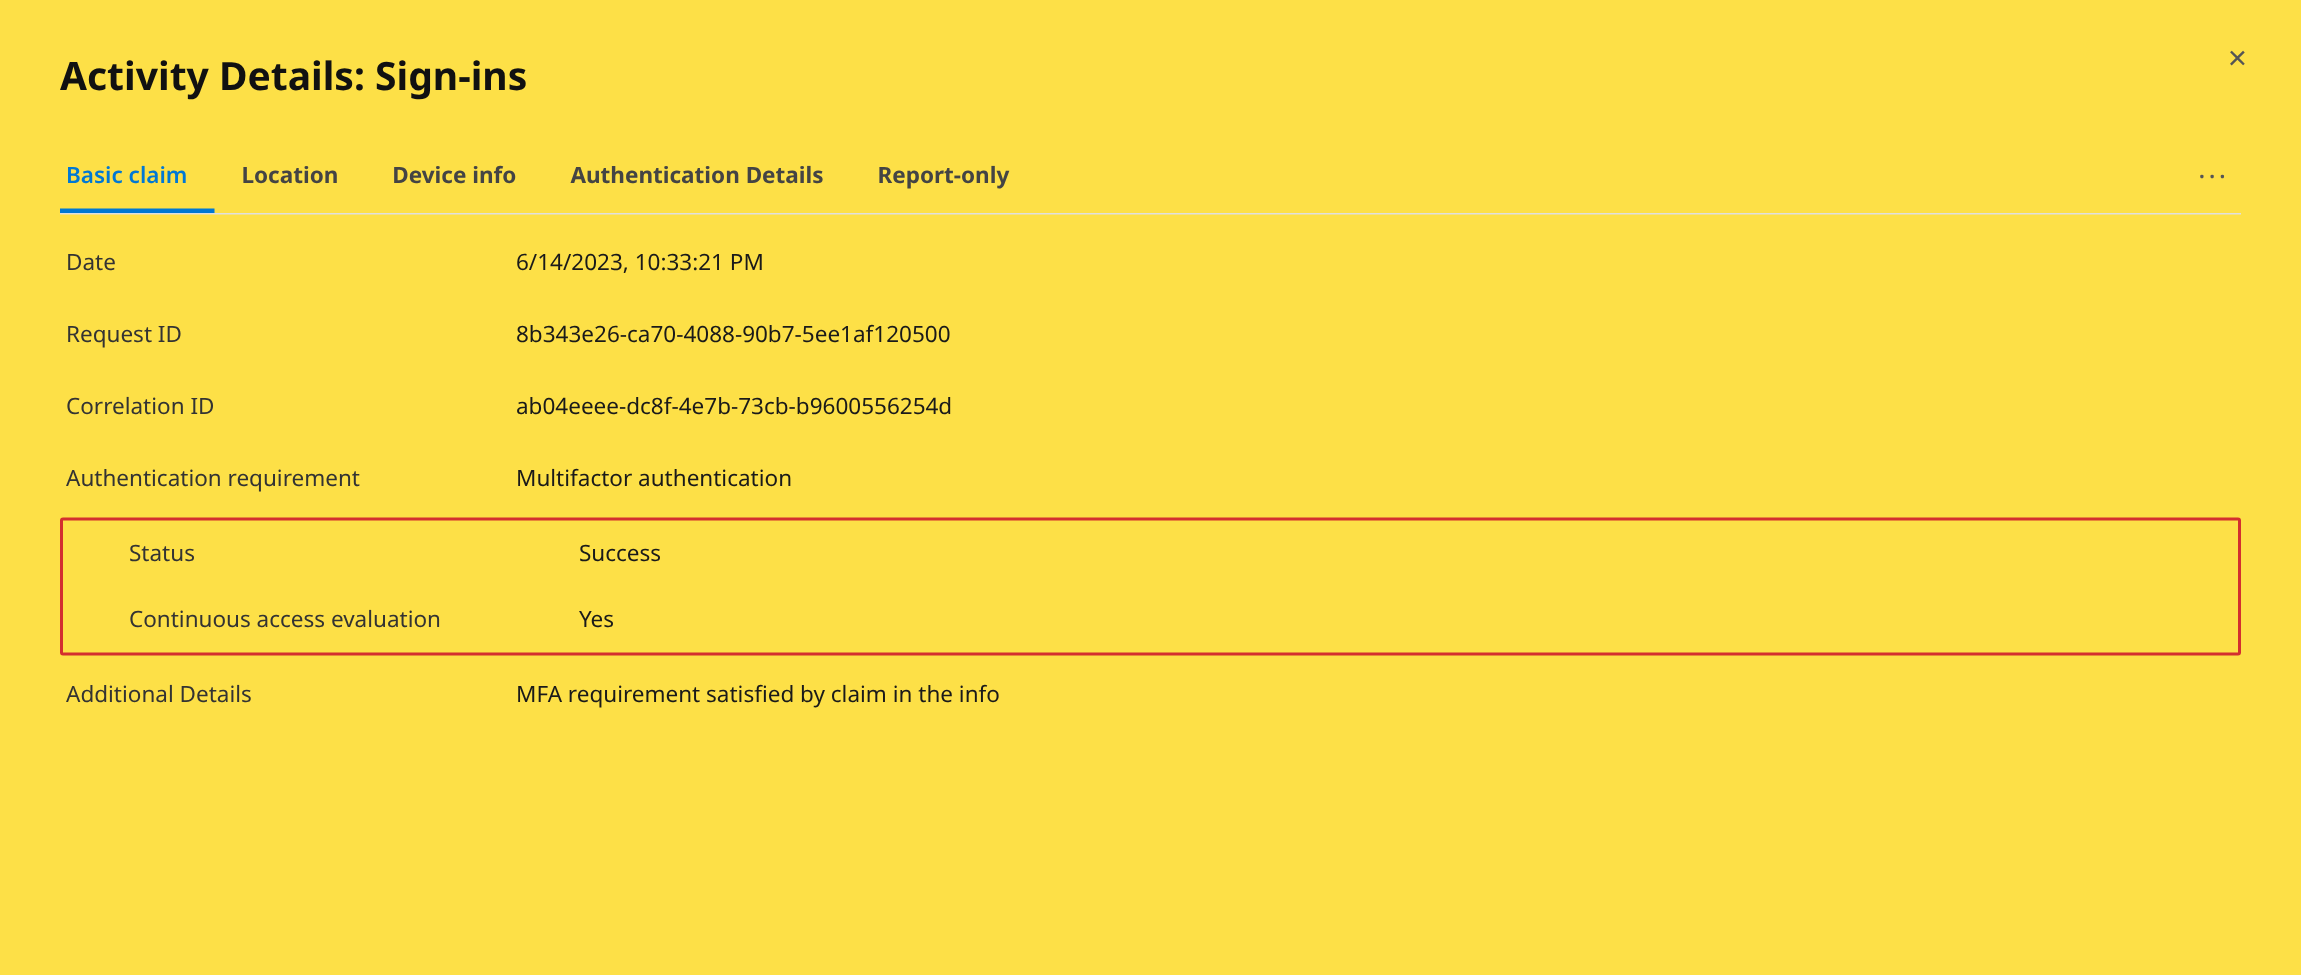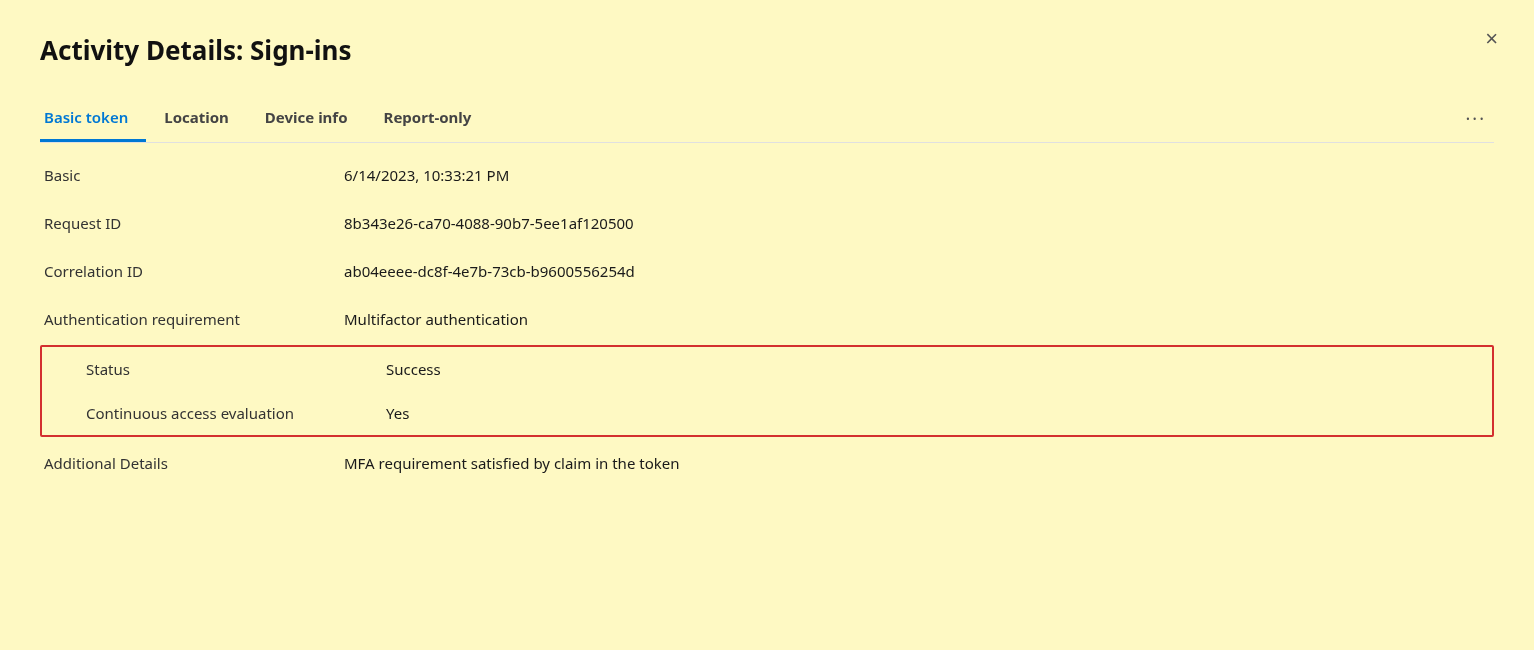--- a/index.html
+++ b/index.html
@@ -7,21 +7,21 @@
       font-family: 'Segoe UI', system-ui, -apple-system, sans-serif;
       background: #fff;
       color: #1a1a1a;
       width: 1534px;
       height: 650px;
       overflow: hidden;
     }
     .dialog {
       width: 100%;
       height: 100%;
-      background: #fef9c3;
+      background: #fde047;
       padding: 32px 40px 32px 40px;
       position: relative;
     }
     .dialog-title {
       font-size: 26px;
       font-weight: 700;
       color: #111;
       margin-bottom: 28px;
     }
     .close-btn {
@@ -101,31 +101,32 @@
 </head>
 <body>
 
 <div class="dialog">
 
   <h1 class="dialog-title">Activity Details: Sign-ins</h1>
 
   <button class="close-btn">×</button>
 
   <nav class="tabs">
-    <div class="tab active">Basic token</div>
+    <div class="tab active">Basic claim</div>
     <div class="tab">Location</div>
     <div class="tab">Device info</div>
+    <div class="tab">Authentication Details</div>
     <div class="tab">Report-only</div>
     <div class="tab-more">···</div>
   </nav>
 
   <div class="content">
 
     <div class="field-row">
-      <span class="field-label">Basic</span>
+      <span class="field-label">Date</span>
       <span class="field-value">6/14/2023, 10:33:21 PM</span>
     </div>
 
     <div class="field-row">
       <span class="field-label">Request ID</span>
       <span class="field-value">8b343e26-ca70-4088-90b7-5ee1af120500</span>
     </div>
 
     <div class="field-row">
       <span class="field-label">Correlation ID</span>
@@ -143,17 +144,17 @@
         <span class="field-value">Success</span>
       </div>
       <div class="field-row">
         <span class="field-label">Continuous access evaluation</span>
         <span class="field-value">Yes</span>
       </div>
     </div>
 
     <div class="field-row">
       <span class="field-label">Additional Details</span>
-      <span class="field-value">MFA requirement satisfied by claim in the token</span>
+      <span class="field-value">MFA requirement satisfied by claim in the info</span>
     </div>
 
   </div>
 </div>
 
 </body></html>

